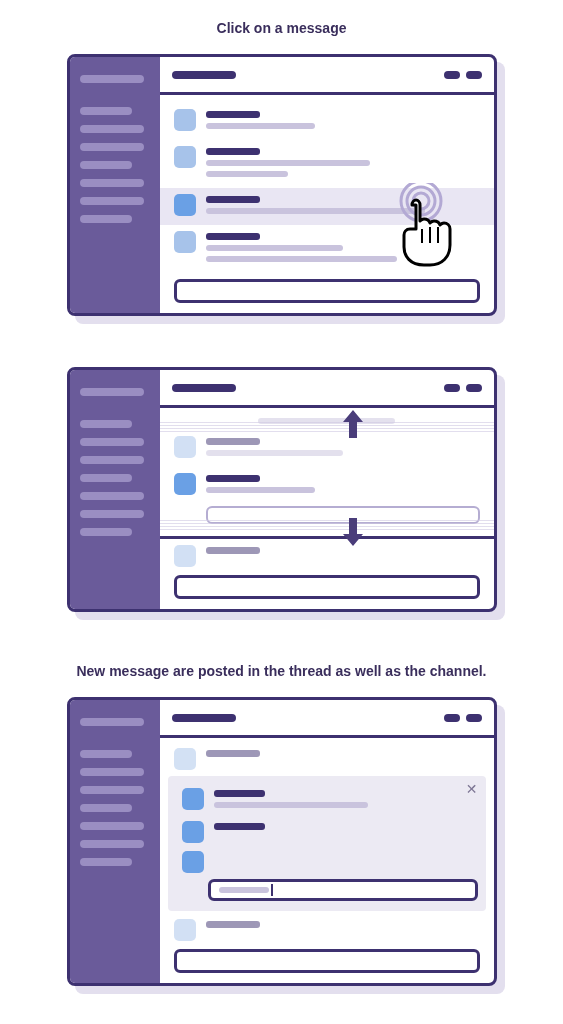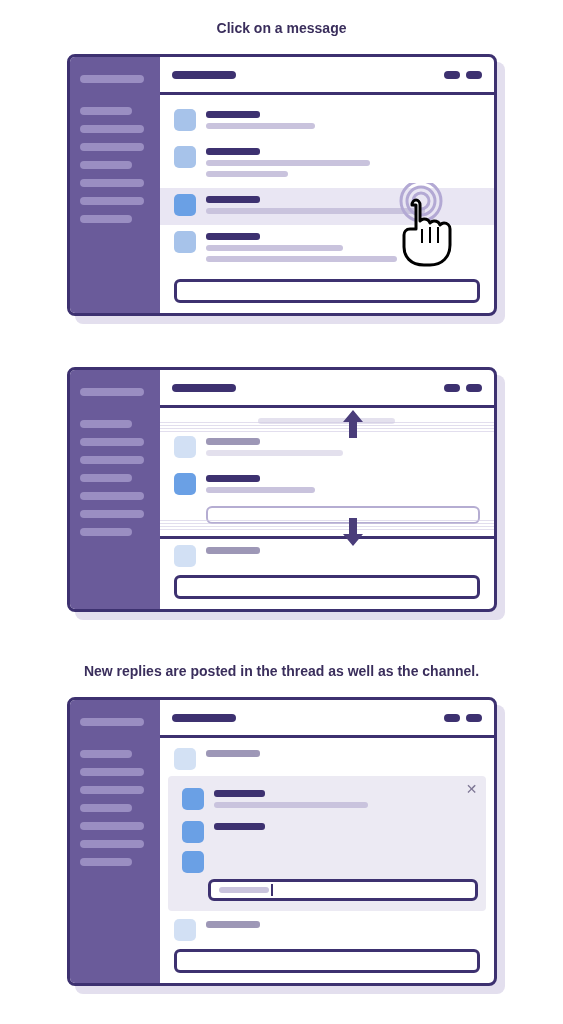--- a/index.html
+++ b/index.html
@@ -351,21 +351,21 @@
           <div class="input-row">
             <div class="input-box"></div>
           </div>
         </div>
       </div>
     </div>
   </div>
 </div>
 
 <div class="section">
-  <div class="caption">New replies are posted in the thread as well as the channel.</div>
+  <div class="caption">New message are posted in the thread as well as the channel.</div>
   <div class="window-wrap">
     <div class="shadow"></div>
     <div class="window">
       <div class="sidebar">
         <div class="side-item long first"></div>
         <div class="side-item med"></div>
         <div class="side-item long"></div>
         <div class="side-item long"></div>
         <div class="side-item med"></div>
         <div class="side-item long"></div>

